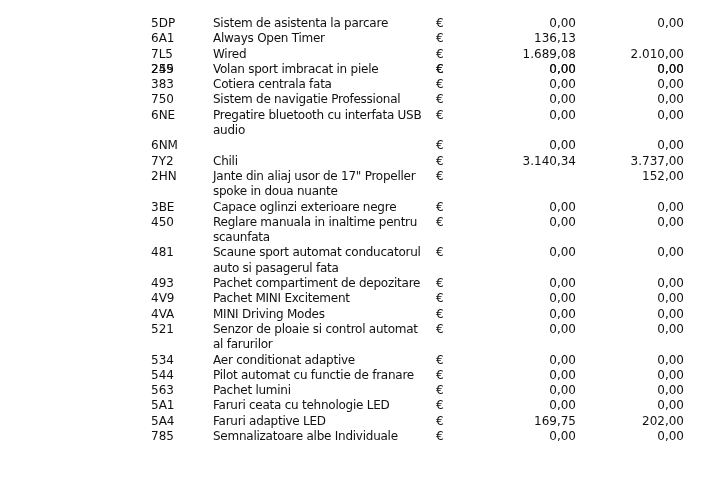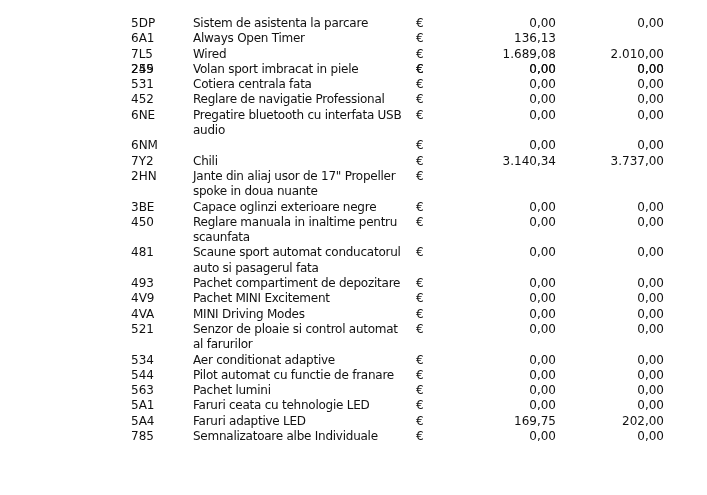--- a/index.html
+++ b/index.html
@@ -1,19 +1,19 @@
 <!DOCTYPE html>
 <html><head>
   <meta charset="utf-8">
   <style>
     html, body { margin: 0; padding: 0; background: #ffffff; }
     body { width: 707px; height: 495px; overflow: hidden; position: relative;
       font-family: "DejaVu Sans", sans-serif; font-size: 12px; color: #111; }
     #rows { position: absolute; left: 0; top: 16px; width: 707px; }
-    .row { position: relative; width: 600px; line-height: 15.3px; }
+    .row { position: relative; width: 600px; line-height: 15.3px; margin-left: 20px; }
     .code { position: absolute; left: 131px; top: 0; width: 55px; }
     .desc { margin-left: 193px; width: 218px; display: block; letter-spacing: -0.25px; }
     .cur { position: absolute; left: 416px; top: 0; }
     .v1 { position: absolute; left: 460px; width: 96px; top: 0; text-align: right; }
     .v2 { position: absolute; left: 570px; width: 94px; top: 0; text-align: right; }
     .gap { height: 15.3px; }
   </style>
 </head>
 <body>
 
@@ -45,29 +45,29 @@
       <span class="v2">0,00</span>
     </div>
     <div class="row">
       <span class="code">255</span>
       <span class="desc">Volan sport imbracat in piele</span>
       <span class="cur">€</span>
       <span class="v1">0,00</span>
       <span class="v2">0,00</span>
     </div>
     <div class="row">
-      <span class="code">531</span>
+      <span class="code">383</span>
       <span class="desc">Cotiera centrala fata</span>
       <span class="cur">€</span>
       <span class="v1">0,00</span>
       <span class="v2">0,00</span>
     </div>
     <div class="row">
-      <span class="code">452</span>
-      <span class="desc">Reglare de navigatie Professional</span>
+      <span class="code">750</span>
+      <span class="desc">Sistem de navigatie Professional</span>
       <span class="cur">€</span>
       <span class="v1">0,00</span>
       <span class="v2">0,00</span>
     </div>
     <div class="row">
       <span class="code">6NE</span>
       <span class="desc">Pregatire bluetooth cu interfata USB audio</span>
       <span class="cur">€</span>
       <span class="v1">0,00</span>
       <span class="v2">0,00</span>
@@ -83,20 +83,21 @@
       <span class="code">7Y2</span>
       <span class="desc">Chili</span>
       <span class="cur">€</span>
       <span class="v1">3.140,34</span>
       <span class="v2">3.737,00</span>
     </div>
     <div class="row">
       <span class="code">2HN</span>
       <span class="desc">Jante din aliaj usor de 17" Propeller spoke in doua nuante</span>
       <span class="cur">€</span>
+      <span class="v2">152,00</span>
     </div>
     <div class="row">
       <span class="code">3BE</span>
       <span class="desc">Capace oglinzi exterioare negre</span>
       <span class="cur">€</span>
       <span class="v1">0,00</span>
       <span class="v2">0,00</span>
     </div>
     <div class="row">
       <span class="code">450</span>

